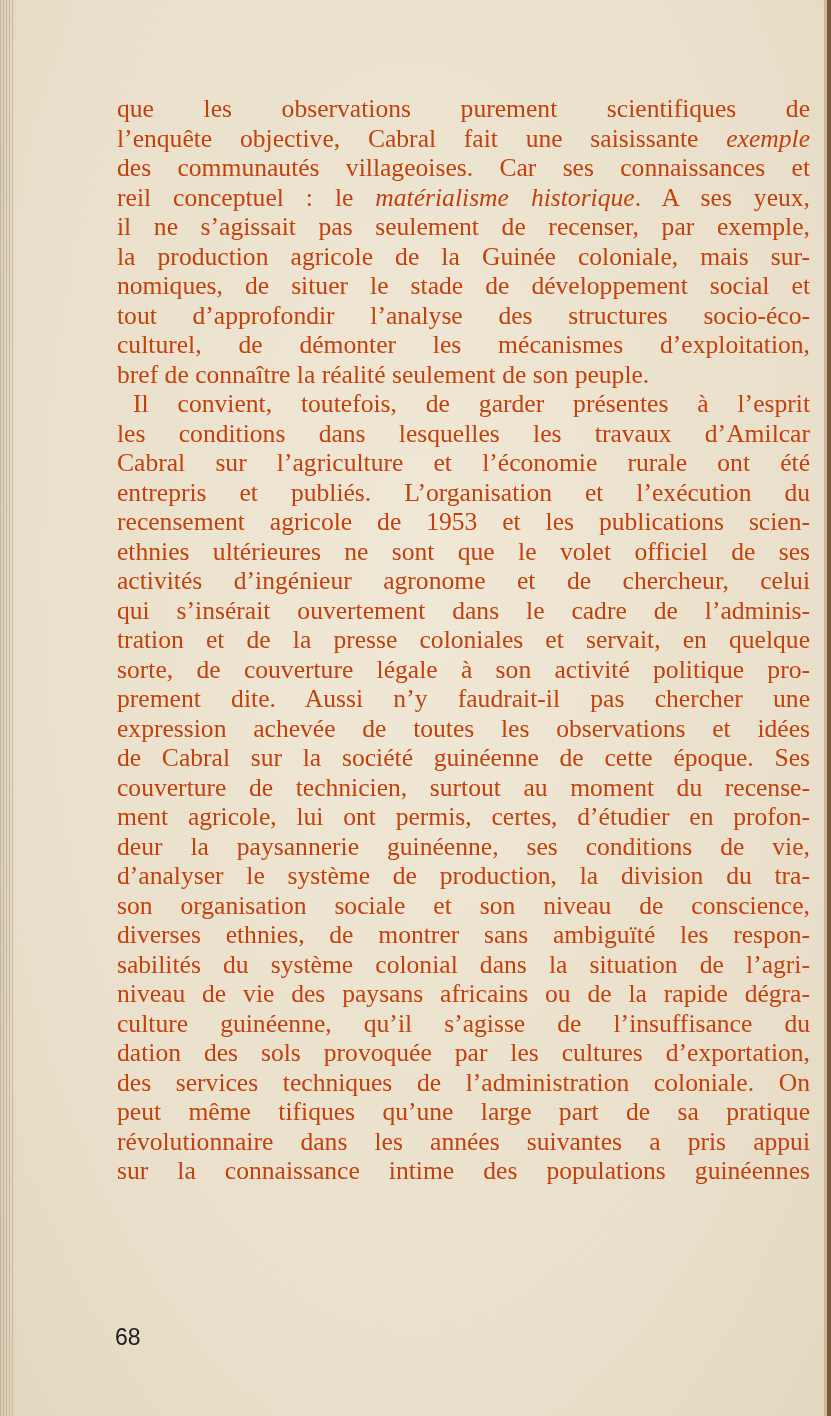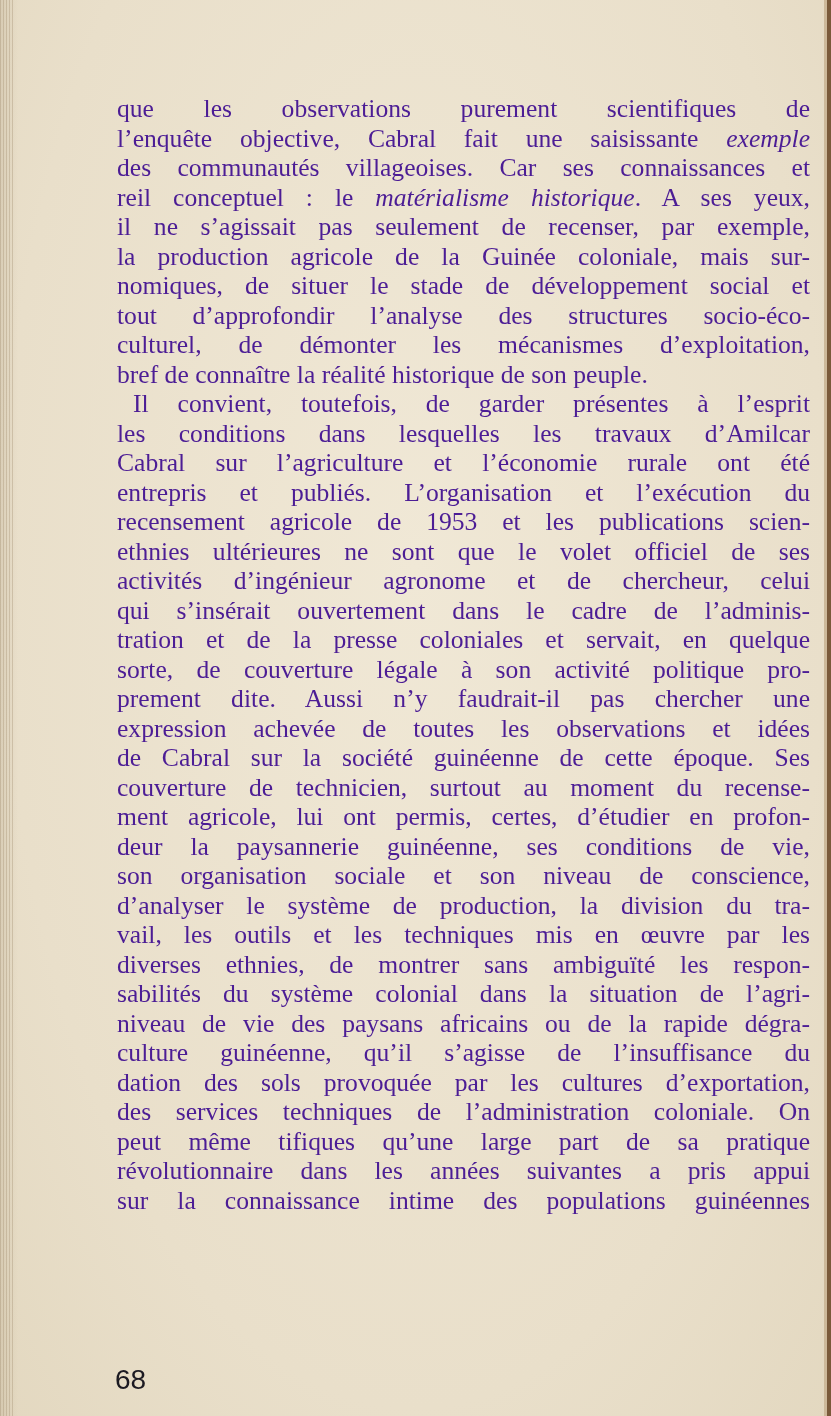--- a/index.html
+++ b/index.html
@@ -35,83 +35,82 @@
       background: #cdb99a;
     }
     .text-block {
       position: absolute;
       left: 117px;
       top: 94px;
       width: 693px;
       font-family: "Liberation Serif", "DejaVu Serif", serif;
       font-size: 25.6px;
       line-height: 29.5px;
-      color: #4c1d95;
+      color: #c2410c;
       text-align: justify;
     }
     .line {
       display: block;
       text-align: justify;
       text-align-last: justify;
       white-space: nowrap;
       height: 29.5px;
     }
     .line.last {
       text-align-last: left;
     }
     .line.indent {
       padding-left: 16px;
     }
     .line i { font-style: italic; }
     .page-number {
       position: absolute;
       left: 115px;
-      top: 1364px;
+      top: 1324px;
       font-family: "Liberation Sans", "DejaVu Sans", sans-serif;
-      font-size: 28px;
+      font-size: 23px;
       color: #1c1a22;
     }
   </style>
 </head>
 <body>
 
 <div class="left-edge"></div>
 <div class="right-edge-inner"></div>
 <div class="right-edge"></div>
 
 <div class="text-block" id="text-block">
     <div class="line">que les observations purement scientifiques de</div>
     <div class="line"><span>l’enquête objective, Cabral fait une saisissante </span><i>exemple</i></div>
     <div class="line">des communautés villageoises. Car ses connaissances et</div>
     <div class="line"><span>reil conceptuel : le </span><i>matérialisme historique</i><span>. A ses yeux,</span></div>
     <div class="line">il ne s’agissait pas seulement de recenser, par exemple,</div>
     <div class="line">la production agricole de la Guinée coloniale, mais sur-</div>
     <div class="line">nomiques, de situer le stade de développement social et</div>
     <div class="line">tout d’approfondir l’analyse des structures socio-éco-</div>
     <div class="line">culturel, de démonter les mécanismes d’exploitation,</div>
-    <div class="line last">bref de connaître la réalité historique de son peuple.</div>
+    <div class="line last">bref de connaître la réalité seulement de son peuple.</div>
     <div class="line indent">Il convient, toutefois, de garder présentes à l’esprit</div>
     <div class="line">les conditions dans lesquelles les travaux d’Amilcar</div>
     <div class="line">Cabral sur l’agriculture et l’économie rurale ont été</div>
     <div class="line">entrepris et publiés. L’organisation et l’exécution du</div>
     <div class="line">recensement agricole de 1953 et les publications scien-</div>
     <div class="line">ethnies ultérieures ne sont que le volet officiel de ses</div>
     <div class="line">activités d’ingénieur agronome et de chercheur, celui</div>
     <div class="line">qui s’insérait ouvertement dans le cadre de l’adminis-</div>
     <div class="line">tration et de la presse coloniales et servait, en quelque</div>
     <div class="line">sorte, de couverture légale à son activité politique pro-</div>
     <div class="line">prement dite. Aussi n’y faudrait-il pas chercher une</div>
     <div class="line">expression achevée de toutes les observations et idées</div>
     <div class="line">de Cabral sur la société guinéenne de cette époque. Ses</div>
     <div class="line">couverture de technicien, surtout au moment du recense-</div>
     <div class="line">ment agricole, lui ont permis, certes, d’étudier en profon-</div>
     <div class="line">deur la paysannerie guinéenne, ses conditions de vie,</div>
+    <div class="line">d’analyser le système de production, la division du tra-</div>
     <div class="line">son organisation sociale et son niveau de conscience,</div>
-    <div class="line">d’analyser le système de production, la division du tra-</div>
-    <div class="line">vail, les outils et les techniques mis en œuvre par les</div>
     <div class="line">diverses ethnies, de montrer sans ambiguïté les respon-</div>
     <div class="line">sabilités du système colonial dans la situation de l’agri-</div>
     <div class="line">niveau de vie des paysans africains ou de la rapide dégra-</div>
     <div class="line">culture guinéenne, qu’il s’agisse de l’insuffisance du</div>
     <div class="line">dation des sols provoquée par les cultures d’exportation,</div>
     <div class="line">des services techniques de l’administration coloniale. On</div>
     <div class="line">peut même tifiques qu’une large part de sa pratique</div>
     <div class="line">révolutionnaire dans les années suivantes a pris appui</div>
     <div class="line">sur la connaissance intime des populations guinéennes</div>
   </div>

